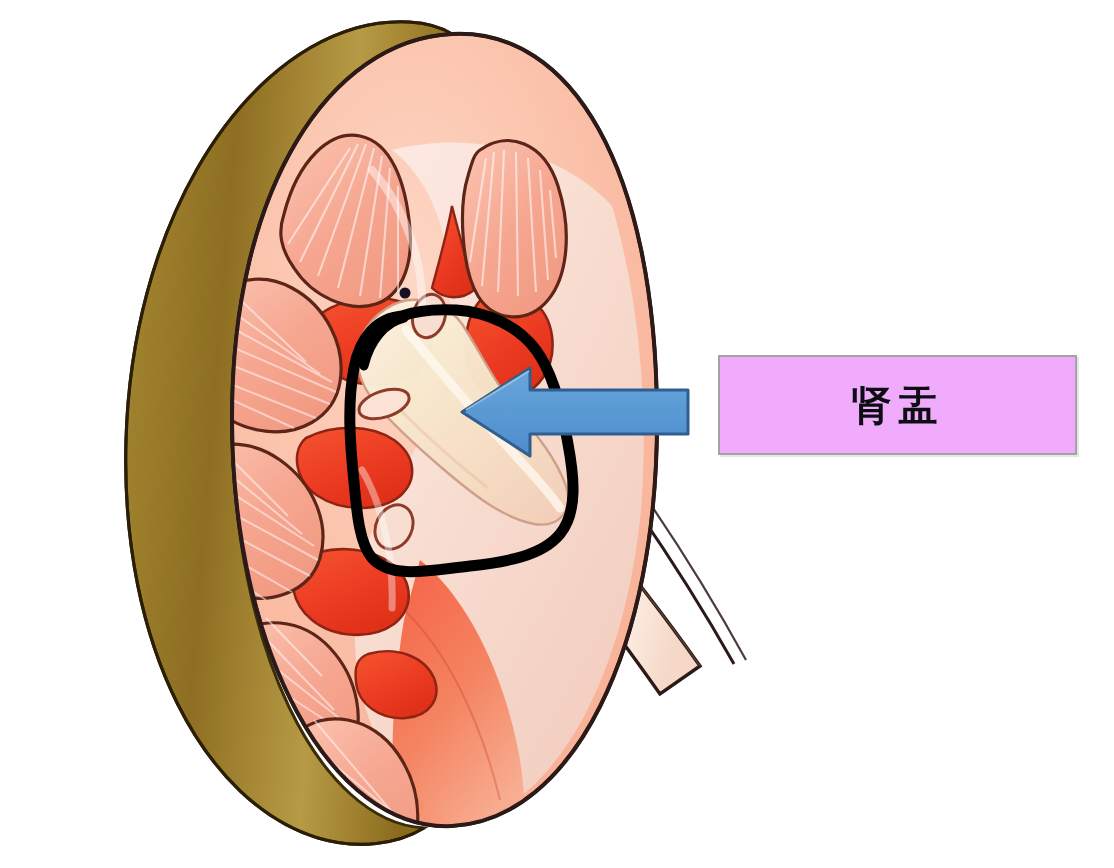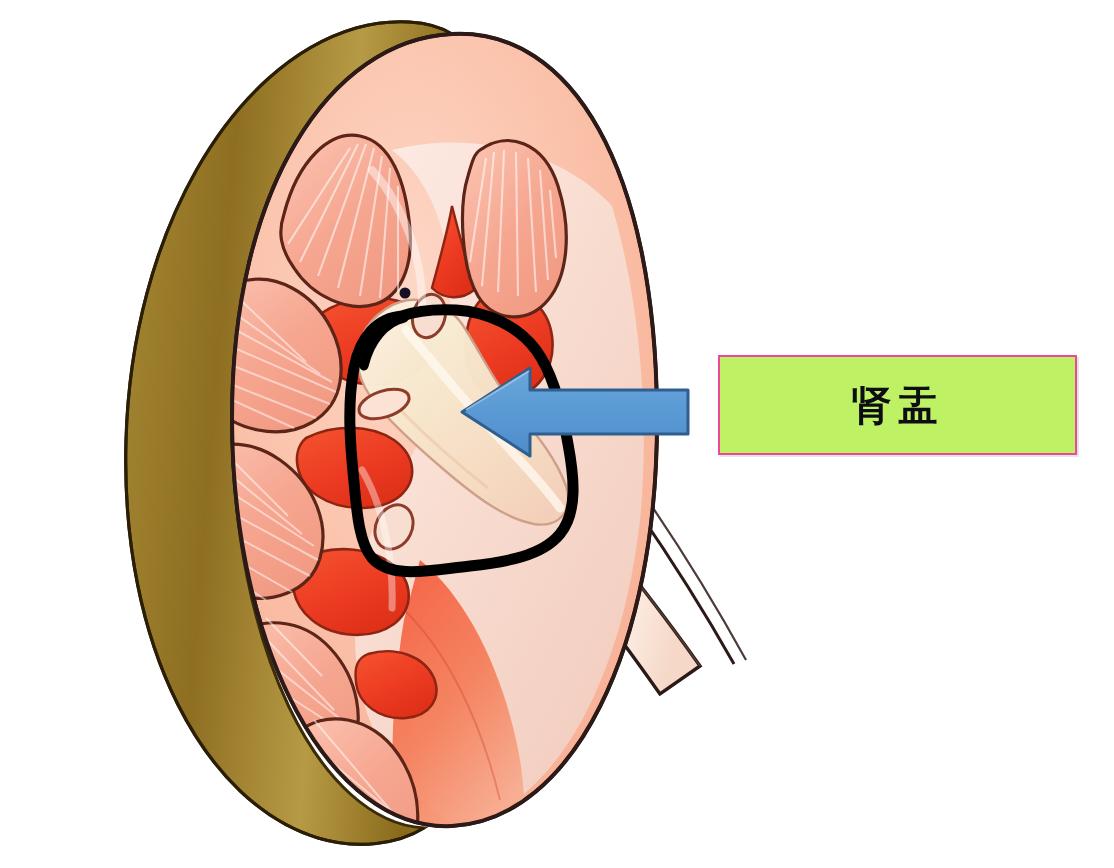--- a/index.html
+++ b/index.html
@@ -26,22 +26,22 @@
     width: 1114px;
     height: 868px;
   }
   .label-box {
     position: absolute;
     left: 718px;
     top: 355px;
     width: 359px;
     height: 100px;
     box-sizing: border-box;
-    border: 2px solid #ec4899;
-    background: #bef264;
+    border: 2px solid #a3a3a3;
+    background: #f0abfc;
     display: flex;
     align-items: center;
     justify-content: center;
     box-shadow: 2px 2px 0 rgba(0,0,0,0.10);
   }
   .label-text {
     font-family: "DejaVu Sans", "Liberation Sans", sans-serif;
     font-size: 40px;
     font-weight: 700;
     color: #0d0d14;

